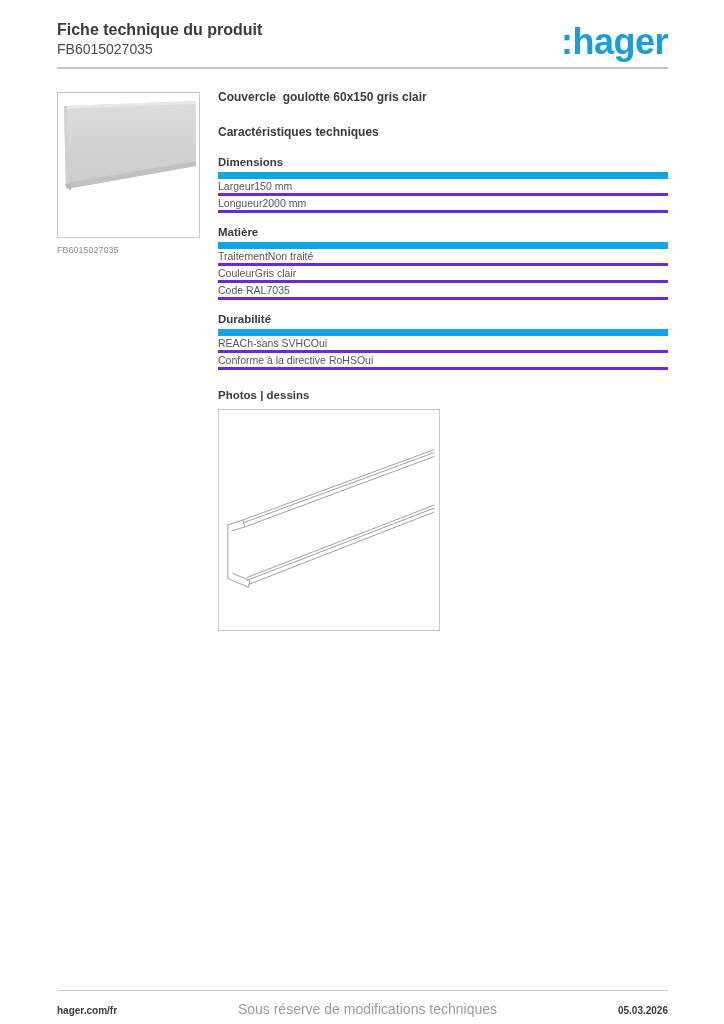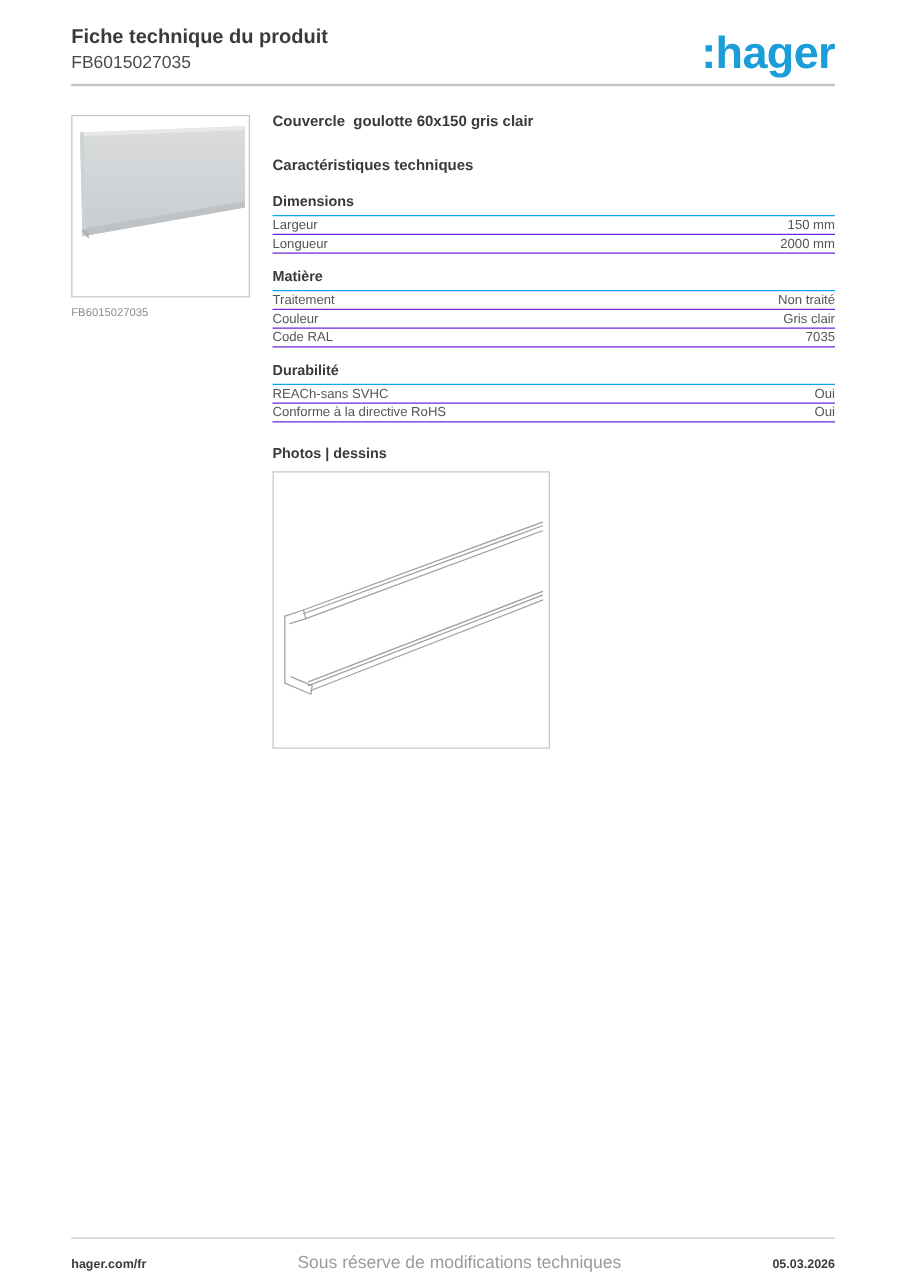--- a/index.html
+++ b/index.html
@@ -40,25 +40,25 @@
   .content-col { position: absolute; left: 218px; top: 90px; width: 450px; }
   .product-title {
     font-size: 12px; font-weight: bold; margin: 0 0 21px 0;
     white-space: pre-wrap; color: #3a3a39;
   }
   .caracteristiques { font-size: 12px; font-weight: bold; margin: 0 0 17px 0; color: #3a3a39; }
 
   .spec-section { margin-bottom: 13px; }
   .spec-title {
     font-size: 11.5px; font-weight: bold; color: #3a3a39;
-    margin: 0; padding-bottom: 4px; border-bottom: 1px solid #0ea5e9;
+    margin: 0; padding-bottom: 4px; border-bottom: 7px solid #0ea5e9;
   }
   .spec-row {
-    display: flex; justify-content: space-between; align-items: center;
-    height: 14px; border-bottom: 1px solid #6d28d9;
+    display: flex; align-items: center;
+    height: 14px; border-bottom: 3px solid #6d28d9;
     font-size: 10.5px; color: #565655;
   }
   .spec-label { text-align: left; }
   .spec-value { text-align: right; }
 
   .photos-heading { font-size: 11.5px; font-weight: bold; color: #3a3a39; margin: 19px 0 8px 0; }
   .drawing-box { width: 220px; height: 220px; border: 1px solid #c8c8c8; background: #fff; }
 
   
   .footer {

